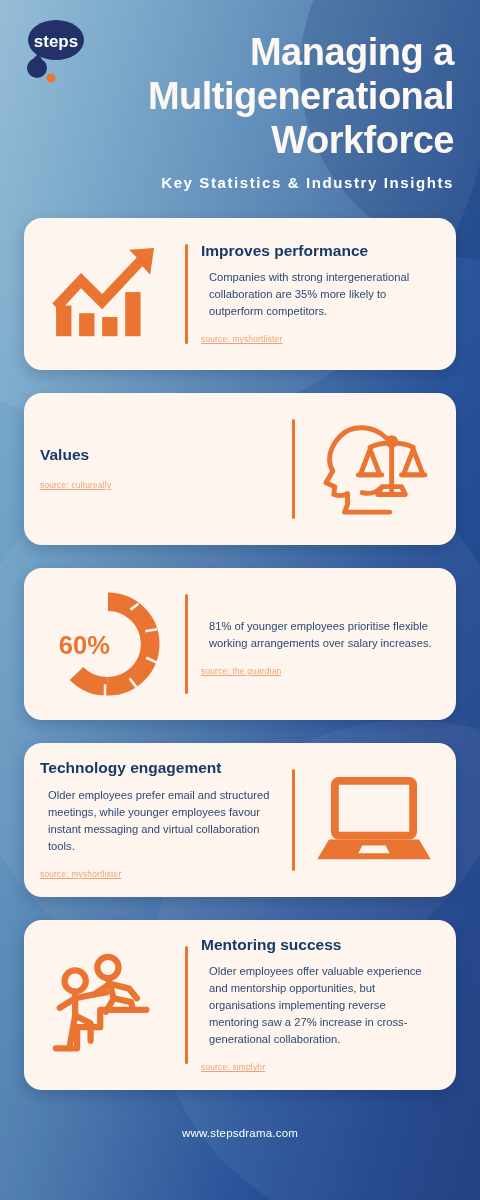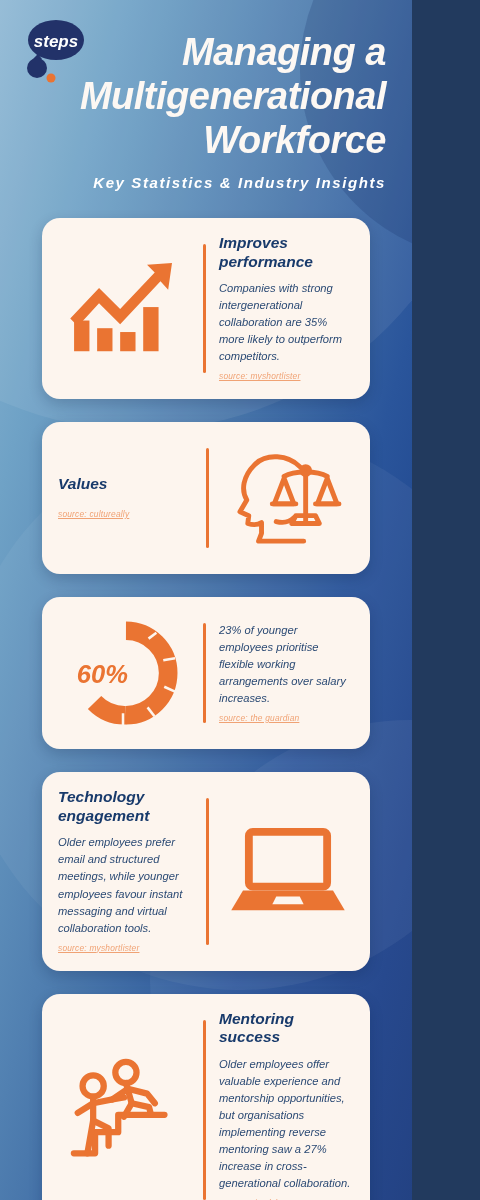--- a/index.html
+++ b/index.html
@@ -5,25 +5,24 @@
   html, body {
     margin: 0;
     padding: 0;
     background: #223a5e;
   }
   body {
     font-family: "Liberation Sans", sans-serif;
   }
   .page {
     position: relative;
-    width: 412px;
+    width: 480px;
     height: 1200px;
     overflow: hidden;
     background: linear-gradient(105deg, #8fb8d4 0%, #6fa2c6 18%, #4a78ac 46%, #2a559b 68%, #1b3f88 88%, #17387c 100%);
-    font-style: italic;
   }
   
   .bg-blob-1 {
     position: absolute;
     left: -210px;
     top: -270px;
     width: 700px;
     height: 700px;
     border-radius: 50%;
     background: rgba(255,255,255,0.07);
@@ -94,21 +93,21 @@
     margin: 12px 0 0 0;
     color: #ffffff;
     font-size: 15px;
     font-weight: bold;
     letter-spacing: 1.6px;
   }
 
   
   .cards {
     position: relative;
-    padding: 0 42px;
+    padding: 0 24px;
   }
   .card {
     position: relative;
     background: #fdf5ee;
     border-radius: 18px;
     box-shadow: 0 5px 14px rgba(8,26,60,0.20);
     display: flex;
     align-items: center;
     padding: 16px 16px;
     box-sizing: border-box;
@@ -138,21 +137,21 @@
     min-width: 0;
   }
   .card-title {
     margin: 0 0 9px 0;
     color: #183a6b;
     font-size: 15.5px;
     font-weight: bold;
     line-height: 1.2;
   }
   .card-text {
-    margin: 0;
+    margin: 8px;
     color: #2b4a74;
     font-size: 11.2px;
     line-height: 1.52;
   }
   .card-source {
     display: inline-block;
     margin-top: 0;
     color: #f0a274;
     font-size: 8.4px;
     text-decoration: underline;
@@ -269,21 +268,21 @@
             <line x1="100" y1="42" x2="112" y2="40"></line>
             <line x1="101" y1="69" x2="112" y2="74"></line>
             <line x1="84" y1="90" x2="91" y2="99"></line>
             <line x1="59" y1="96" x2="59" y2="110"></line>
           </g>
           <text class="donut-label" x="38" y="65" text-anchor="middle">60%</text>
         </svg>
       </div>
       <div class="divider"></div>
       <div class="card-body">
-        <p class="card-text">23% of younger employees prioritise flexible working arrangements over salary increases.</p>
+        <p class="card-text">81% of younger employees prioritise flexible working arrangements over salary increases.</p>
         <a class="card-source" href="#">source: the guardian</a>
       </div>
     </div>
 
     <div class="card reverse">
       <div class="card-icon">
         <svg viewBox="0 0 120 92" width="118" height="90">
           <rect x="20" y="6" width="80" height="56" rx="4" fill="none" stroke="#ea7432" stroke-width="8"></rect>
           <path d="M14 66 L106 66 L118 86 L2 86 Z" fill="#ea7432"></path>
           <path d="M48 72 L72 72 L76 80 L44 80 Z" fill="#fdf5ee"></path>

